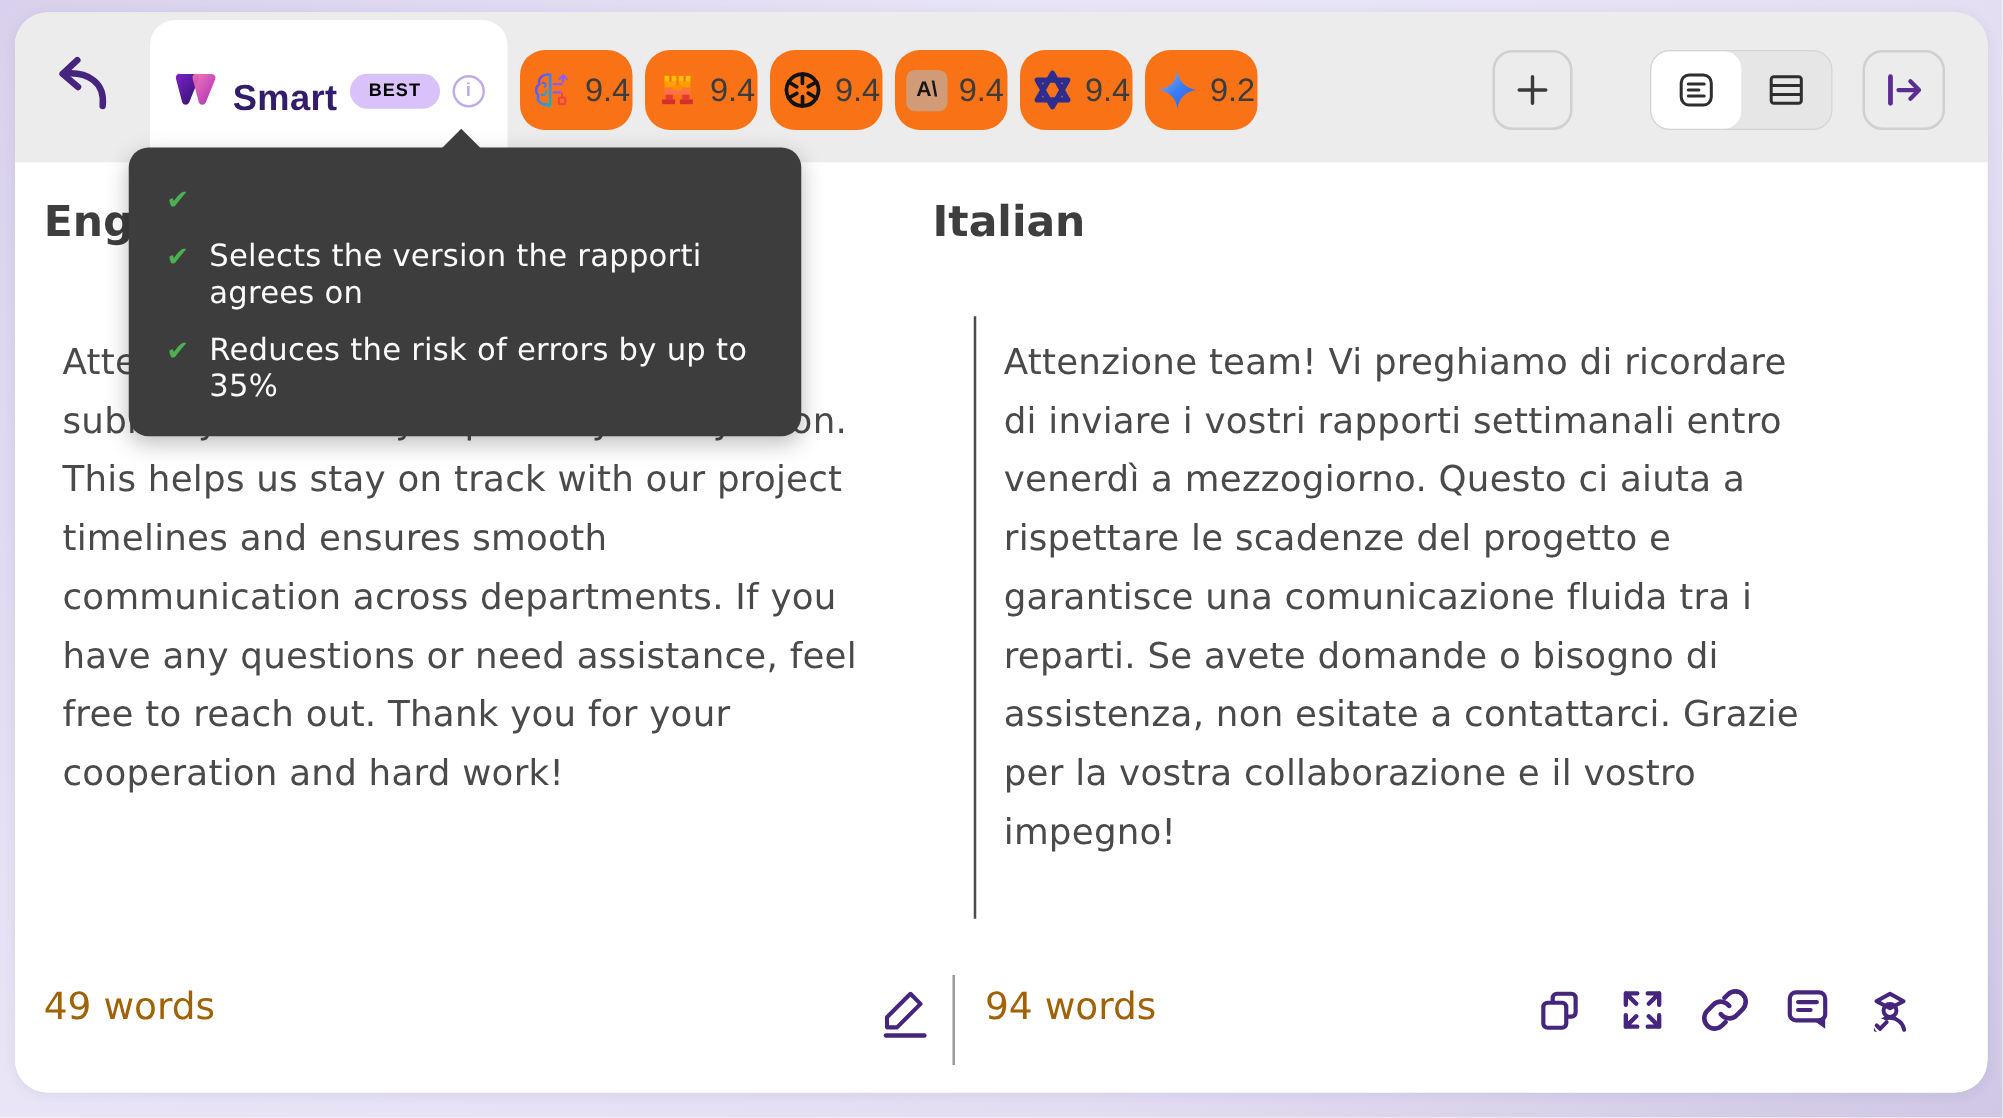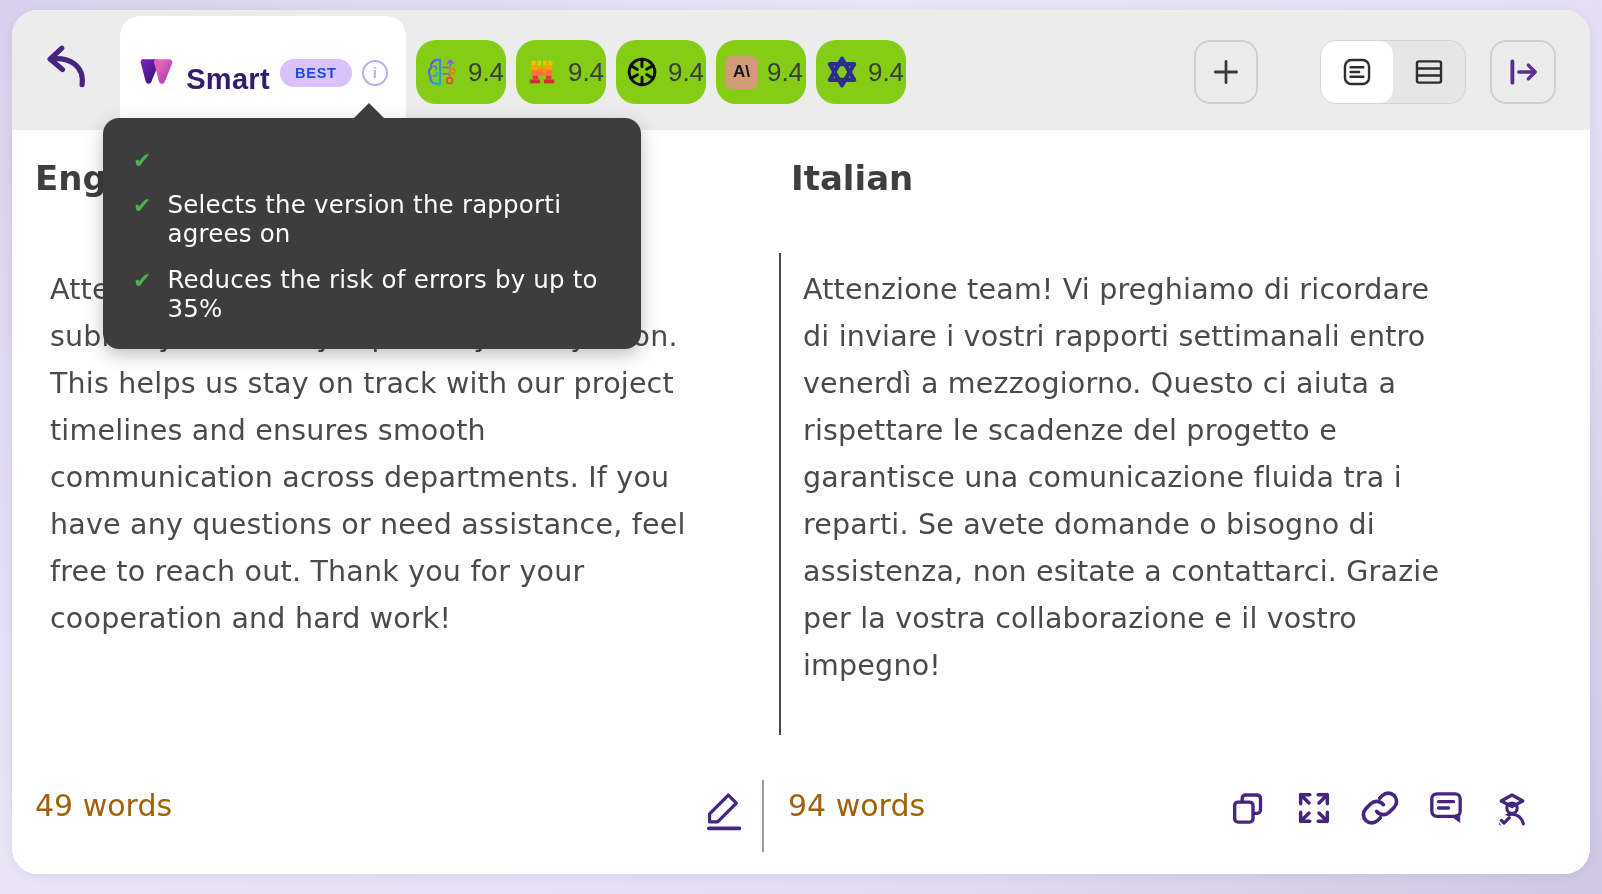--- a/index.html
+++ b/index.html
@@ -22,31 +22,31 @@
     position:absolute; left:24px; top:32px; width:54px; height:54px;
     border:none; background:transparent; cursor:pointer;
   }
   .smart-tab {
     position:absolute; left:108px; top:6px; width:286px; height:114px;
     background:#ffffff; border-radius:20px 20px 0 0; border:none; cursor:pointer;
     display:flex; align-items:center; justify-content:center; gap:10px; z-index:2;
   }
   .smart-label { font-size:29px; font-weight:bold; color:#331c6b; letter-spacing:.3px;margin-top:13px; }
   .best-badge {
-    background:#d9c2f9; color:#1d4ed8; font-size:14.5px; font-weight:bold;
+    background:#d9c2f9; color:#000000; font-size:14.5px; font-weight:bold;
     letter-spacing:.8px; padding:6px 15px; border-radius:15px;
   }
   .info-icon {
     width:26px; height:26px; border:2px solid #c1abe9; border-radius:50%;
     color:#c1abe9; font-size:15px; font-weight:bold; line-height:22px;
     text-align:center; display:inline-block;
   }
   .tabs-row { position:absolute; left:404px; top:30px; display:flex; gap:10px; }
   .model-tab {
-    width:90px; height:64px; background:#84cc16; border:none; border-radius:20px;
+    width:90px; height:64px; background:#f97316; border:none; border-radius:20px;
     display:flex; align-items:center; gap:7px; padding-left:9px; cursor:pointer; overflow:hidden;
   }
   .model-tab .score {
     font-size:26px; color:#3c3c3c; font-weight:500; white-space:nowrap;
     display:inline-block; width:40px; overflow:hidden;
   }
   .anthropic-chip {
     width:33px; height:33px; background:#d29b77; border-radius:7px;
     display:flex; align-items:center; justify-content:center;
     font-size:17px; font-weight:bold; color:#161616;
@@ -87,21 +87,21 @@
   .tooltip-row:last-child { margin-bottom:0; }
   .tooltip-check { color:#4cb050; font-size:22px; flex:0 0 auto; }
   .tooltip-text { color:#fafafa; font-size:24.5px; letter-spacing:.2px; }
   
   .content {
     position:absolute; left:0; top:120px; width:1578px; height:744px;
     background:#ffffff; border-radius:0 0 26px 26px;
   }
   .lang-heading { position:absolute; top:28px; font-size:34px; font-weight:bold; color:#3e3e3e; }
   .heading-en { left:23px; }
-  .heading-it { left:779px; }
+  .heading-it { left:734px; }
   .col-divider { position:absolute; left:767px; top:123px; width:2px; height:482px; background:#4a4a4a; }
   .text-block {
     position:absolute; top:136px; width:712px;
     font-size:28.5px; line-height:47px; color:#4a4a4a; letter-spacing:.2px;
     white-space:pre-line;
   }
   .text-en { left:38px; }
   .text-it { left:791px; }
   
   .word-count { position:absolute; top:658px; font-size:30px; color:#a16207; }
@@ -229,20 +229,35 @@
         <span>
           <svg width="34" height="34" viewBox="0 0 24 24" fill="none" stroke="#2d2d8f" stroke-width="3" stroke-linejoin="round">
             <path d="M12 2.6 L20.6 17.6 H3.4 Z"></path>
             <path d="M12 21.4 L3.4 6.4 H20.6 Z"></path>
           </svg>
         </span>
         <span class="score">9.4</span>
       </button>
 
 
+      <button class="model-tab">
+        <span>
+          <svg width="34" height="34" viewBox="0 0 36 36">
+            <defs>
+                <linearGradient id="gg" x1="0" y1="0" x2="1" y2="1">
+              <stop offset="0" stop-color="#8ab9ff"></stop>
+                  <stop offset=".5" stop-color="#3b7cf6"></stop>
+                  <stop offset="1" stop-color="#2b5fd9"></stop>
+            </linearGradient>
+              </defs>
+            <path d="M18 2 C19.2 11 25 16.8 34 18 C25 19.2 19.2 25 18 34 C16.8 25 11 19.2 2 18 C11 16.8 16.8 11 18 2 Z" fill="url(#gg)"></path>
+          </svg>
+        </span>
+        <span class="score">9.2</span>
+      </button>
     </div>
 
     <button class="plus-btn">
       <span>
         <svg width="34" height="34" viewBox="0 0 32 32" fill="none" stroke="#3a3a3a" stroke-width="2.6" stroke-linecap="round">
           <path d="M16 6 V26 M6 16 H26"></path>
         </svg>
       </span>
     </button>
 

